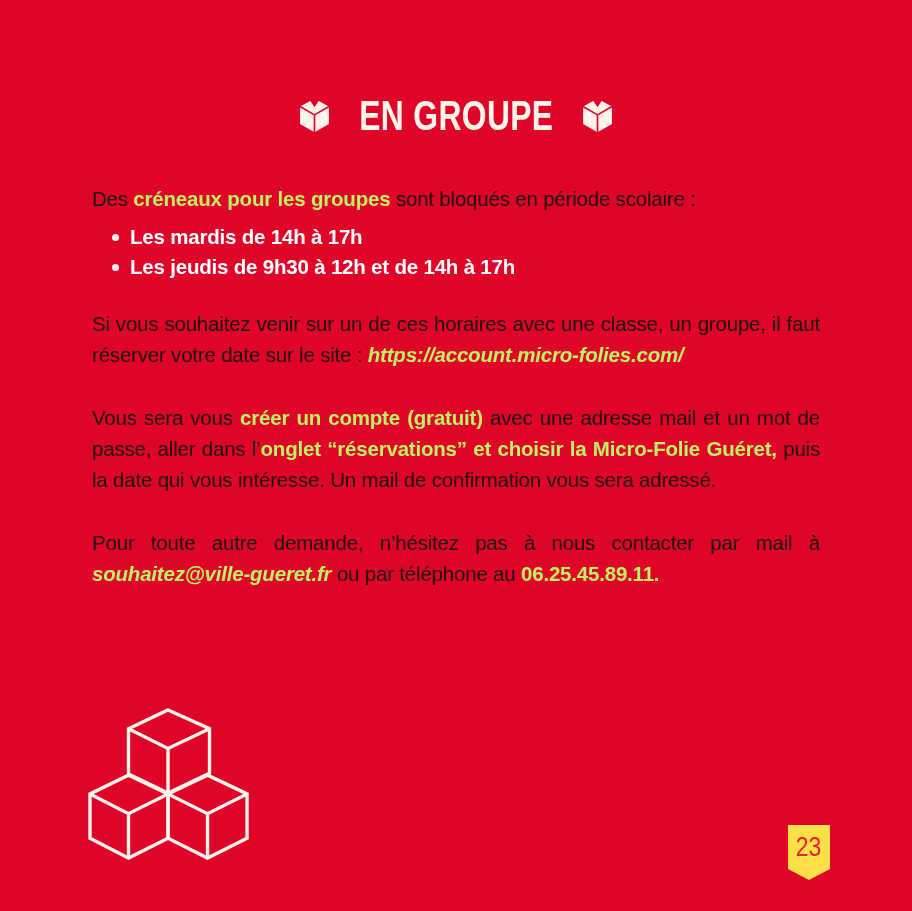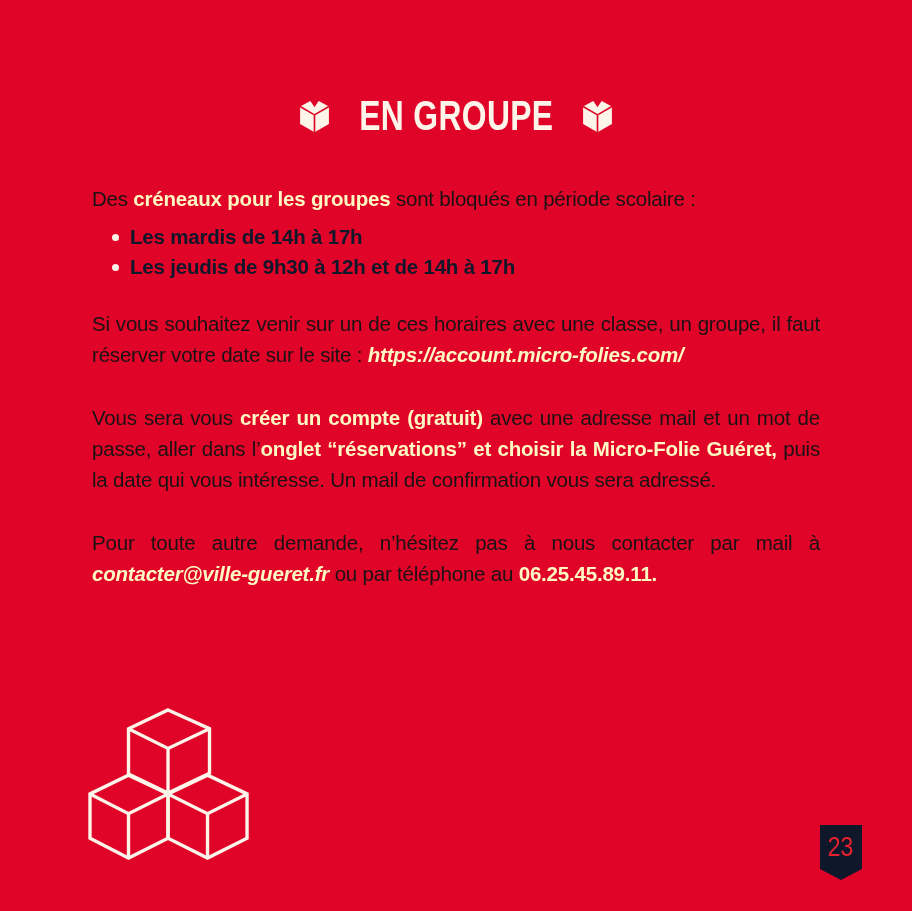--- a/index.html
+++ b/index.html
@@ -40,53 +40,53 @@
     position: absolute;
     left: 92px; top: 183px; width: 728px;
     font-size: 20.5px;
     line-height: 31px;
     color: #1a1214;
     text-align: justify;
     letter-spacing: -0.2px;
   }
   .content p { margin: 0 0 32px 0; }
   p.intro { margin-bottom: 8px; }
-  .hl { color: #fef9c3; font-weight: bold; }
+  .hl { color: #bef264; font-weight: bold; }
   .it { font-style: italic; }
   a.hl { text-decoration: none; }
 
   ul.schedule {
     list-style: none;
     margin: 0 0 26px 0;
     padding: 0;
   }
   ul.schedule li {
     position: relative;
     padding-left: 38px;
     font-weight: bold;
-    color: #0f172a;
+    color: #ffffff;
     line-height: 30px;
   }
   ul.schedule li::before {
     content: "";
     position: absolute;
     left: 20px; top: 12px;
     width: 7px; height: 7px;
     border-radius: 50%;
     background: #fdf5e9;
   }
 
   
   .cube-stack { position: absolute; left: 85px; top: 705px; width: 170px; height: 160px; }
 
   .page-tab {
     position: absolute;
-    left: 820px; top: 825px;
+    left: 788px; top: 825px;
     width: 42px; height: 55px;
-    background: #0f172a;
+    background: #fde047;
     clip-path: polygon(0 0, 100% 0, 100% 80%, 50% 100%, 0 80%);
     display: flex; justify-content: center;
   }
   .page-number {
     display: inline-block;
     margin-top: 7px;
     font-size: 28px;
     line-height: 30px;
     color: #e8212f;
     transform: scaleX(0.82);
@@ -121,21 +121,21 @@
     <ul class="schedule">
       <li>Les mardis de 14h à 17h</li>
       <li>Les jeudis de 9h30 à 12h et de 14h à 17h</li>
     </ul>
 
     <p><span>Si vous souhaitez venir sur un de ces horaires avec une classe, un groupe, il faut réserver votre date sur le site : </span><a href="#" class="hl it">https://account.micro-folies.com/</a></p>
 
     <p><span>Vous sera vous </span><span class="hl">créer un compte (gratuit)</span><span> avec une adresse mail et un mot de passe, aller dans l’</span><span class="hl">onglet “réservations” et choisir la Micro-Folie Guéret,</span><span> puis la date qui vous intéresse. Un mail de confirmation vous sera adressé.</span></p>
 
 
-    <p><span>Pour toute autre demande, n’hésitez pas à nous contacter par mail à </span><a href="#" class="hl it">contacter@ville-gueret.fr</a><span> ou par téléphone au </span><span class="hl">06.25.45.89.11.</span></p>
+    <p><span>Pour toute autre demande, n’hésitez pas à nous contacter par mail à </span><a href="#" class="hl it">souhaitez@ville-gueret.fr</a><span> ou par téléphone au </span><span class="hl">06.25.45.89.11.</span></p>
 
   </div>
 
   <svg class="cube-stack" viewBox="0 0 170 162" aria-hidden="true">
     <g fill="none" stroke="#fdf5e9" stroke-width="3.4">
 
       <path d="M83,5 L125,24 L125,69 L83,89 L43,70 L43,24 Z"></path>
       <path d="M43,24 L83,44 L125,24 M83,44 L83,89"></path>
 
       <path d="M43,71 L83,90 L83,135 L43,155 L4,135 L4,90 Z"></path>

